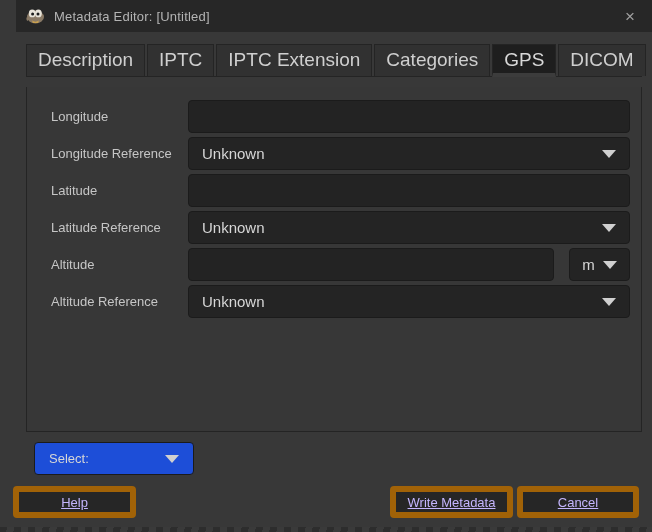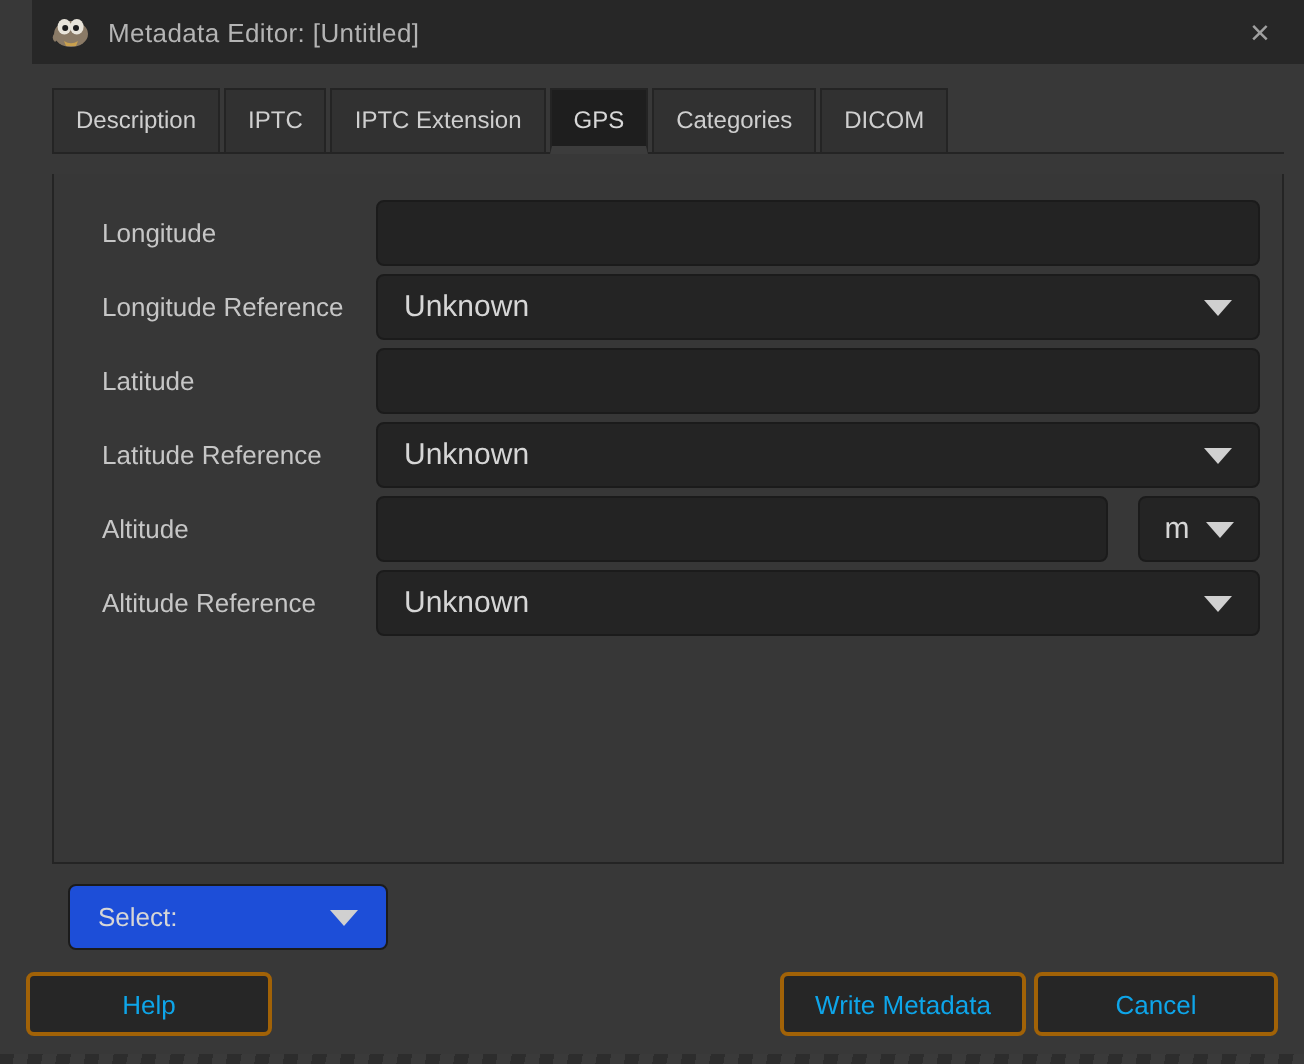--- a/index.html
+++ b/index.html
@@ -38,21 +38,21 @@
     display: flex; align-items: flex-end;
     border-bottom: 1px solid #242424;
     height: 33px;
     position: relative;
   }
   .tab {
     background: #313131;
     border: 1px solid #242424;
     border-bottom: none;
     color: #cfcfcf;
-    font-size: 12px;
+    font-size: 19px;
     padding: 7px 11px 8px 11px;
     margin-right: 2px;
     height: 32px;
     display: flex; align-items: center;
     white-space: nowrap;
   }
   .tab.active {
     background: #1e1e1e;
     color: #d8d8d8;
     height: 33px;
@@ -142,25 +142,26 @@
 
   
   .button-bar {
     position: absolute;
     left: 13px; right: 13px; bottom: 14px;
     display: flex; align-items: center;
   }
   .btn {
     height: 32px;
     background: #262626;
-    border: 2px solid #a16207;
-    border-radius: 4px;
-    color: #0ea5e9; font-size: 13px;
+    border: 6px solid #a16207;
+    border-radius: 4px;
+    color: #c4b5fd; font-size: 13px;
     font-family: "Liberation Sans", sans-serif;
     cursor: default;
+    text-decoration: underline;
   }
   .btn-help { width: 123px; }
   .btn-group { margin-left: auto; display: flex; gap: 4px; }
   .btn-write { width: 123px; }
   .btn-cancel { width: 122px; }
 
   
   .bottom-edge {
     position: absolute; left: 0; right: 0; bottom: 0; height: 5px;
     background: repeating-linear-gradient(
@@ -186,22 +187,22 @@
       <path d="M1 9 Q-0.5 11 1.5 13 L3.5 11" fill="#8a7a66"></path>
     </svg>
     <span class="title-text">Metadata Editor: [Untitled]</span>
     <div class="close-btn">×</div>
   </div>
 
   <div class="tabstrip">
     <div class="tab">Description</div>
     <div class="tab">IPTC</div>
     <div class="tab">IPTC Extension</div>
+    <div class="tab">Categories</div>
     <div class="tab active">GPS</div>
-    <div class="tab">Categories</div>
     <div class="tab">DICOM</div>
   </div>
 
   <div class="frame">
 
     <div class="row">
       <div class="row-label">Longitude</div>
       <div class="field-area">
         <input class="entry" type="text" value="" style="">
       </div>

